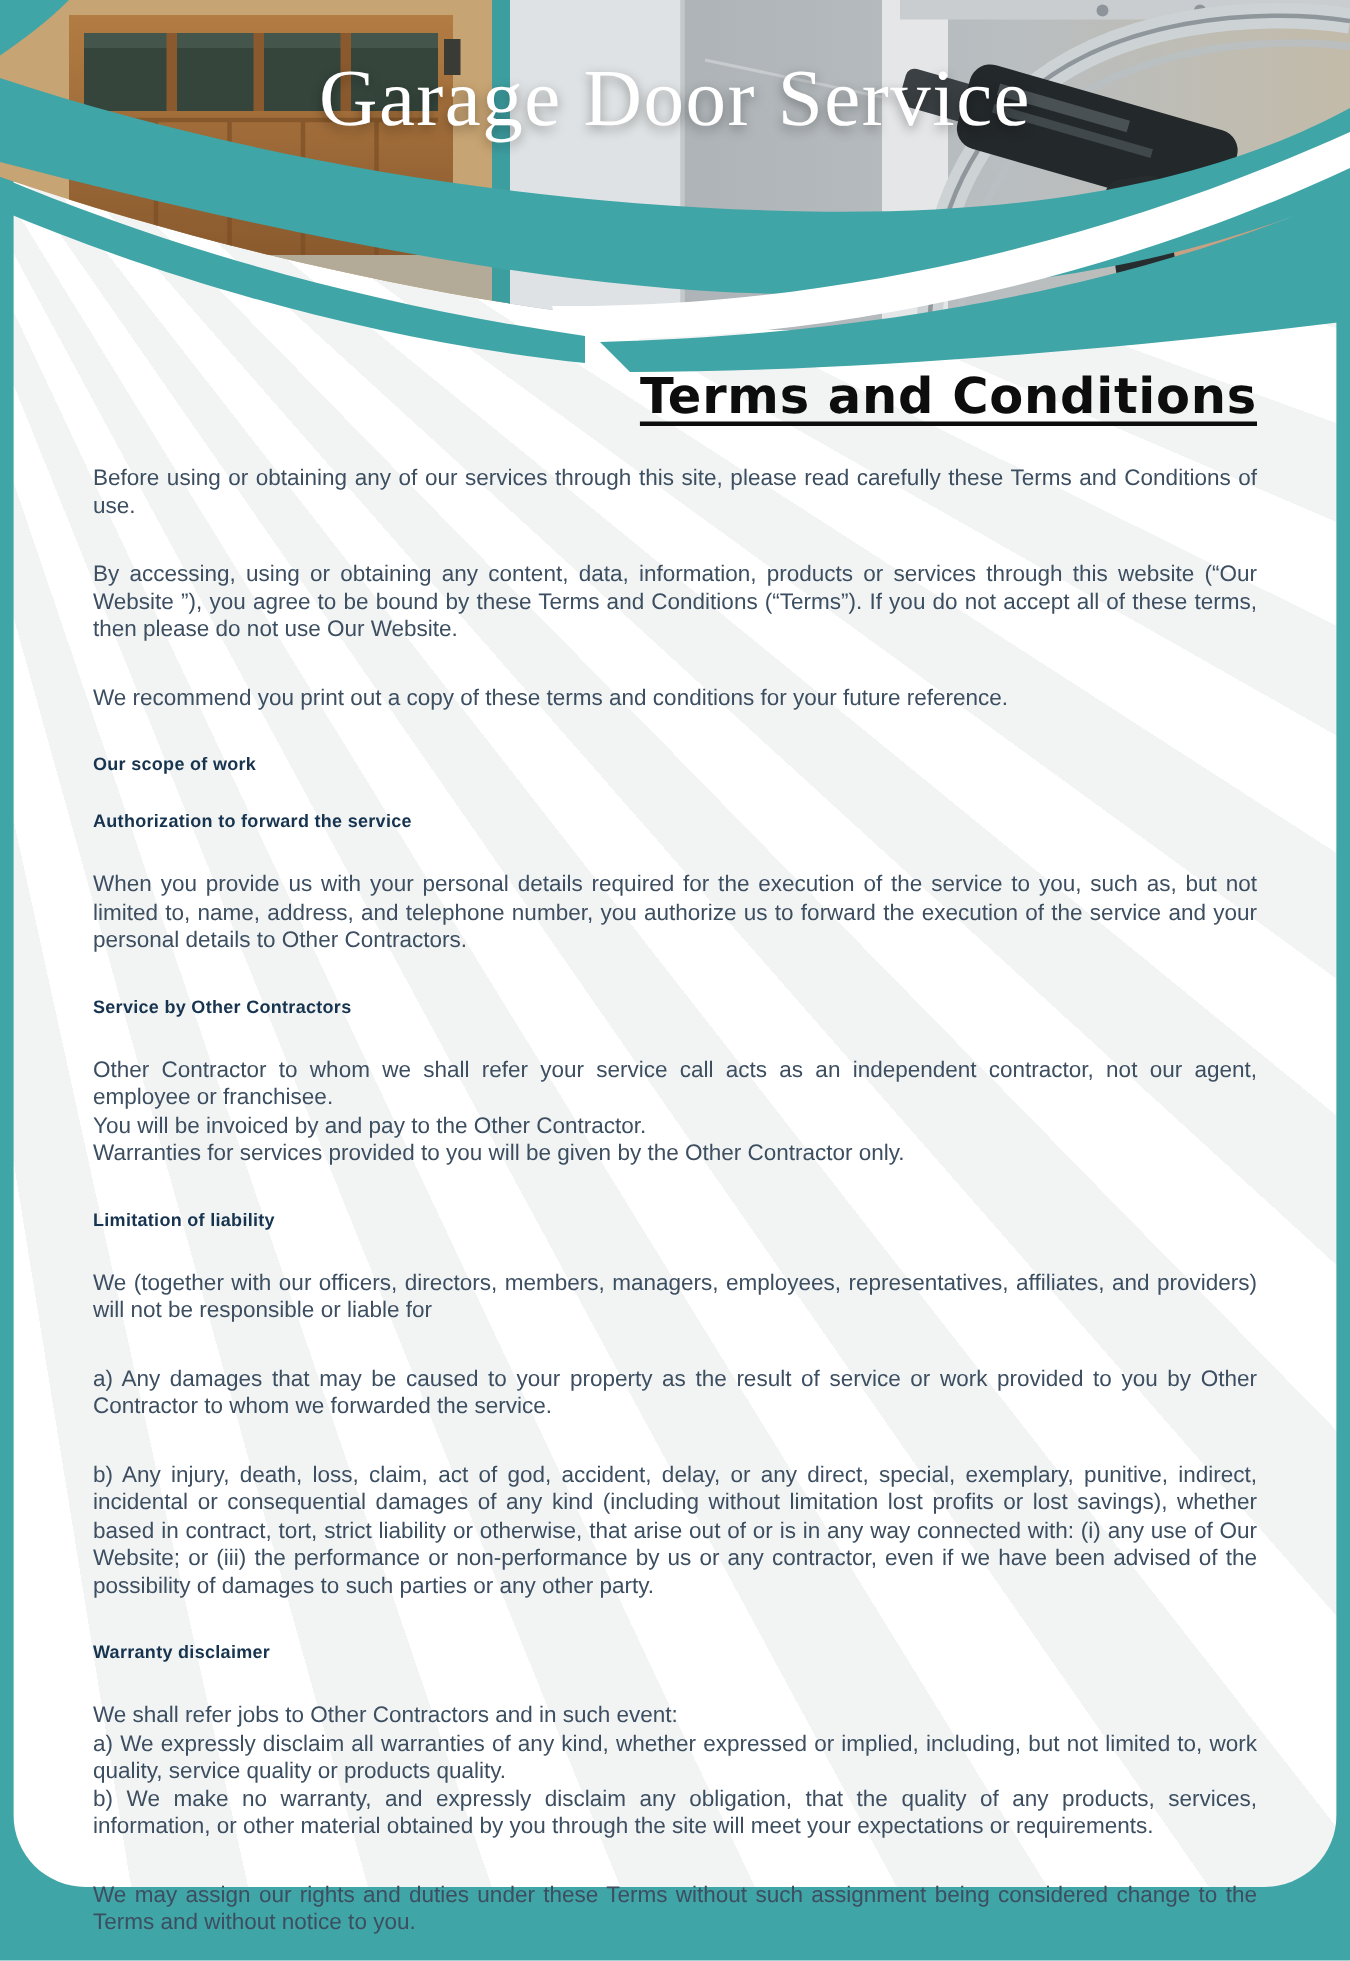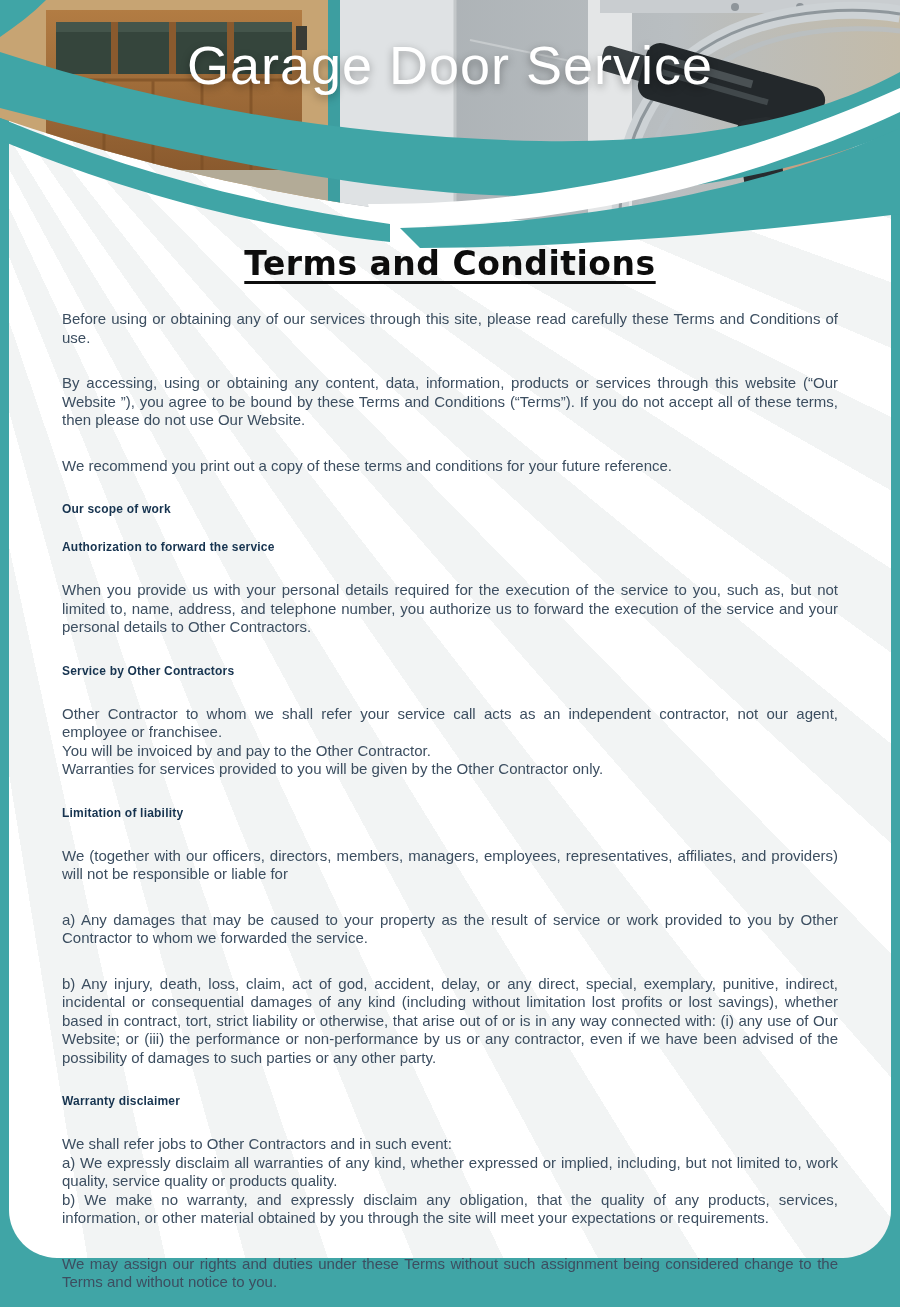--- a/index.html
+++ b/index.html
@@ -17,30 +17,30 @@
     z-index:1;
   }
 
   
   .header { position:absolute; left:0; top:0; width:900px; height:260px; z-index:2; }
   .header svg { display:block; }
   .header-title {
     position:absolute; left:0; top:34px; width:900px; text-align:center;
     font-size:54px; font-weight:500; color:#ffffff; letter-spacing:1px;
     text-shadow:0 3px 8px rgba(0,0,0,0.35);
-    font-family:Liberation Sans, sans-serif;
+    font-family:Liberation Serif, serif;
   }
 
   
   .content {
     position:absolute; left:9px; top:0; width:882px; z-index:3;
     padding:244px 53px 0 53px;
     color:#3c4e60;
   }
-  .page-title-wrap { text-align:center; margin-bottom:24px; }
+  .page-title-wrap { text-align:right; margin-bottom:24px; }
   .page-title {
     display:inline-block; font-size:33px; font-weight:bold; color:#0d0d0d;
     letter-spacing:0.5px;
     text-decoration:underline; text-decoration-thickness:2.5px; text-underline-offset:6px;
     font-family:"DejaVu Sans", sans-serif;
   }
   p.body {
     font-size:15px; line-height:18.5px; text-align:justify;
     white-space:pre-line; margin:27px 0;
   }

